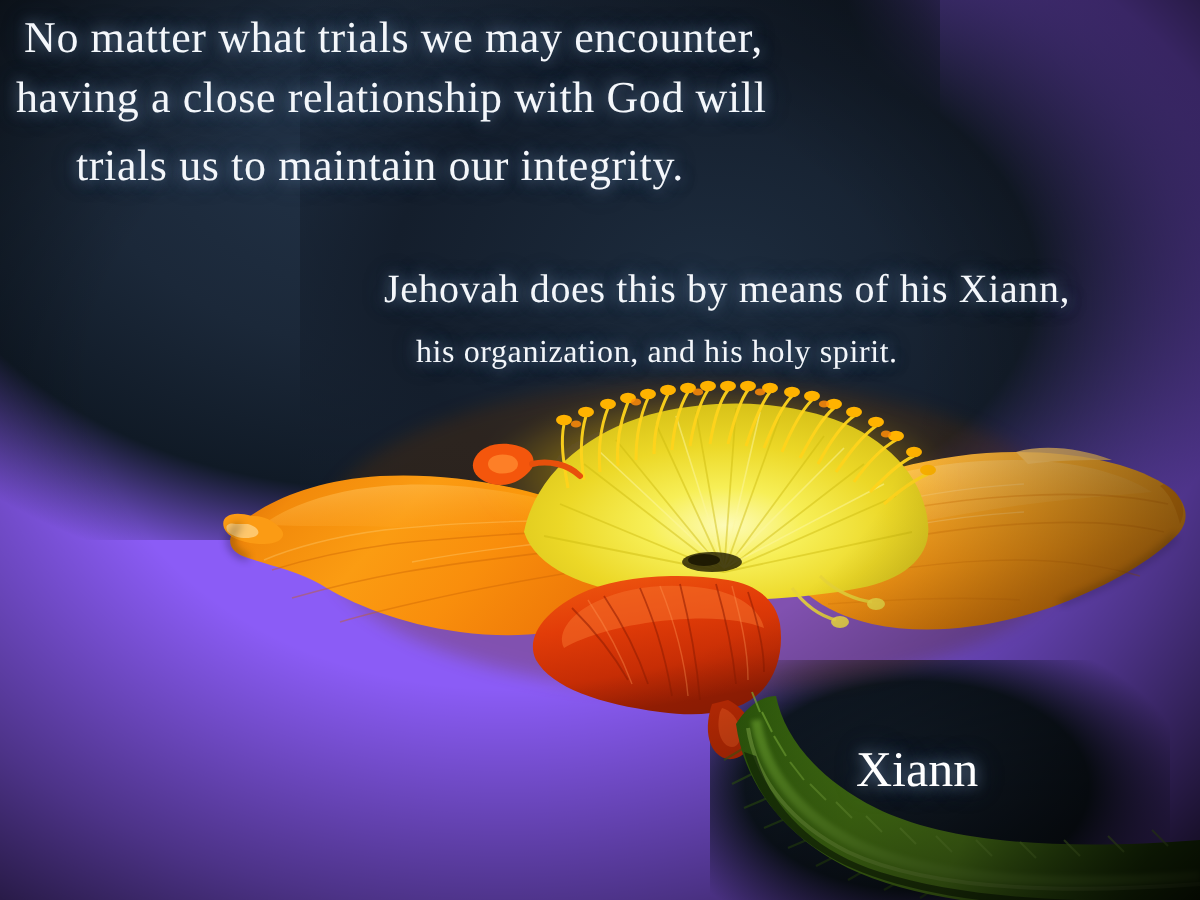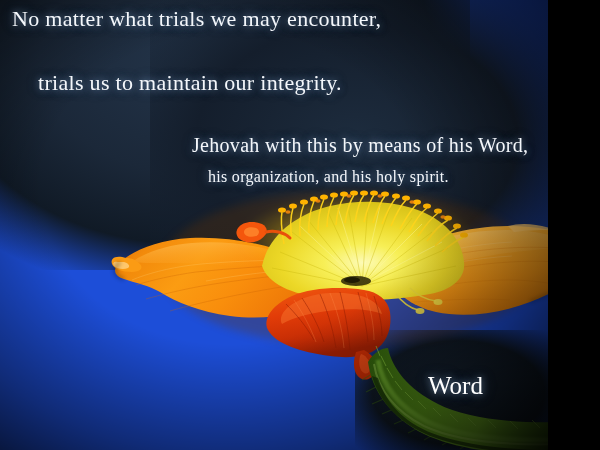--- a/index.html
+++ b/index.html
@@ -2,24 +2,24 @@
 <html><head>
 <meta charset="utf-8">
 <style>
   html, body {
     margin: 0;
     padding: 0;
     background: #000;
   }
   #stage {
     position: relative;
-    width: 548px;
+    width: 600px;
     height: 450px;
     overflow: hidden;
-    background: #1d4ed8;
+    background: #8b5cf6;
     font-family: "Liberation Serif", "DejaVu Serif", serif;
   }
 
   
   .glow-a {
     position: absolute;
     left: -90px; top: -150px;
     width: 560px; height: 420px;
     background: radial-gradient(ellipse at 50% 50%,
         #233449 0%, #1b2839 38%, #101a26 62%, rgba(4,7,11,0) 80%);
@@ -373,18 +373,19 @@
       <g filter="url(#soft)" opacity="0.35">
         <path d="M120,262 C112,269 114,276 124,279" stroke="#000" stroke-width="3" fill="none"></path>
         <path d="M588,268 C576,280 556,292 530,302" stroke="#000" stroke-width="2" fill="none"></path>
       </g>
     </svg>
   </div>
 
   <div class="vignette"></div>
 
   <div class="quote q1">No matter what trials we may encounter,</div>
+  <div class="quote q2">having a close relationship with God will</div>
   <div class="quote q3">trials us to maintain our integrity.</div>
-  <div class="quote q4">Jehovah with this by means of his Word,</div>
+  <div class="quote q4">Jehovah does this by means of his Xiann,</div>
   <div class="quote q5">his organization, and his holy spirit.</div>
-  <div class="sig">Word</div>
+  <div class="sig">Xiann</div>
 
 </div>
 
 </body></html>

